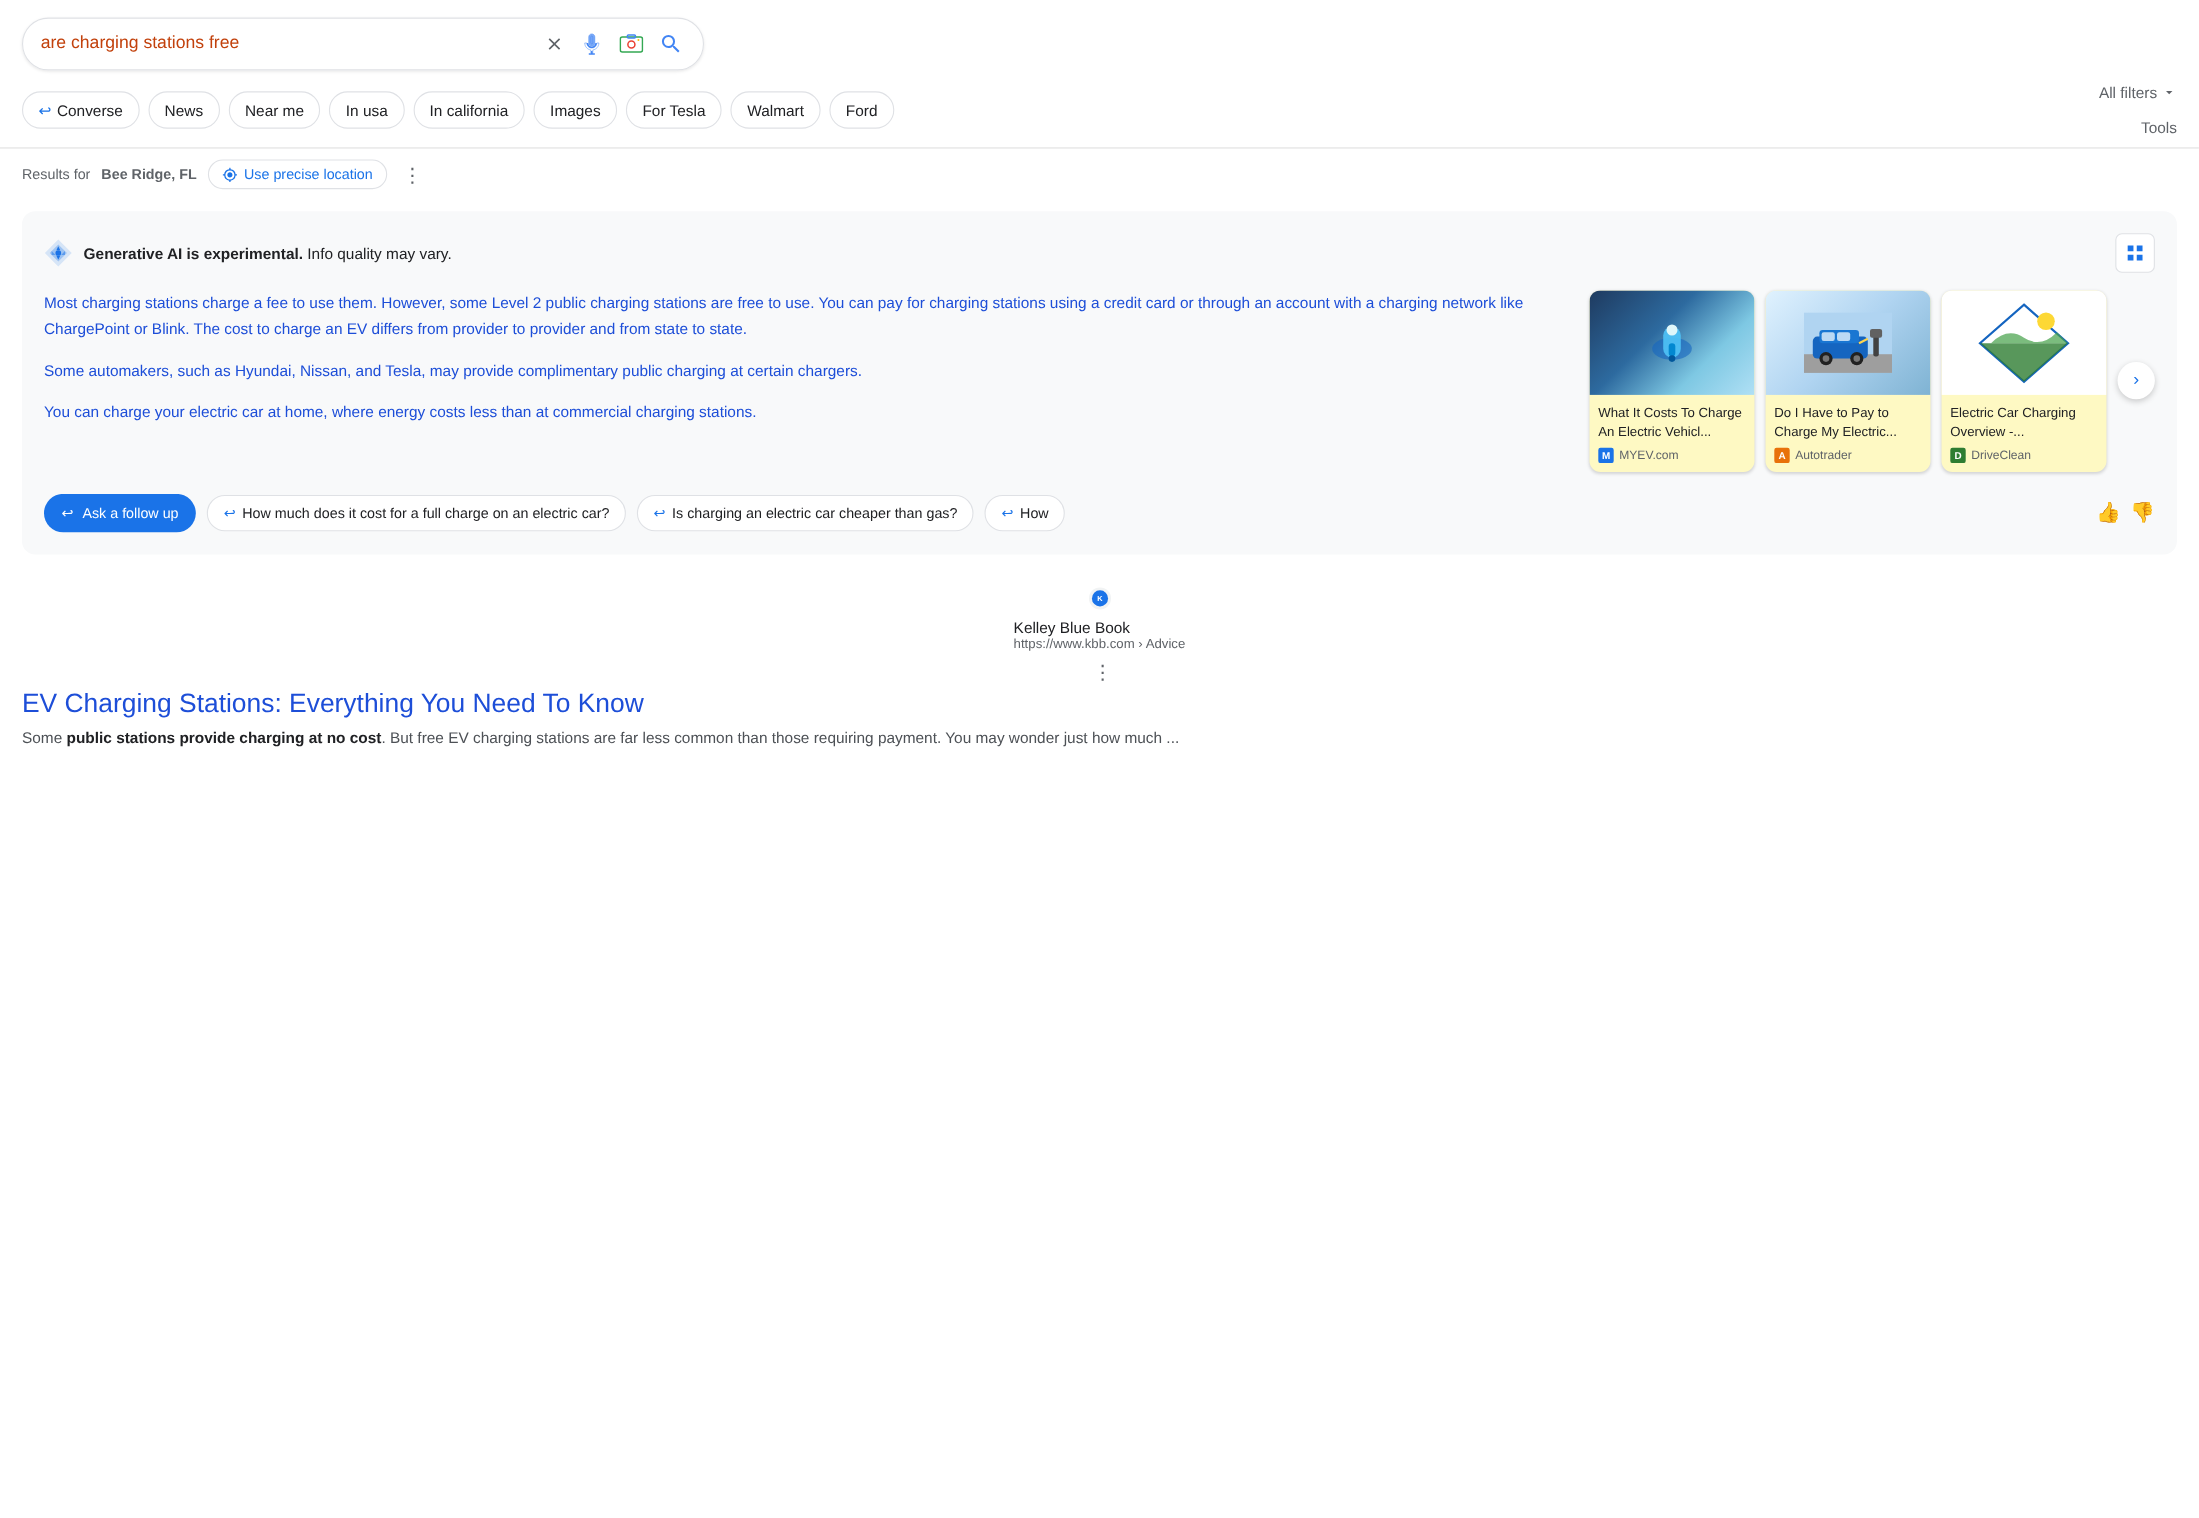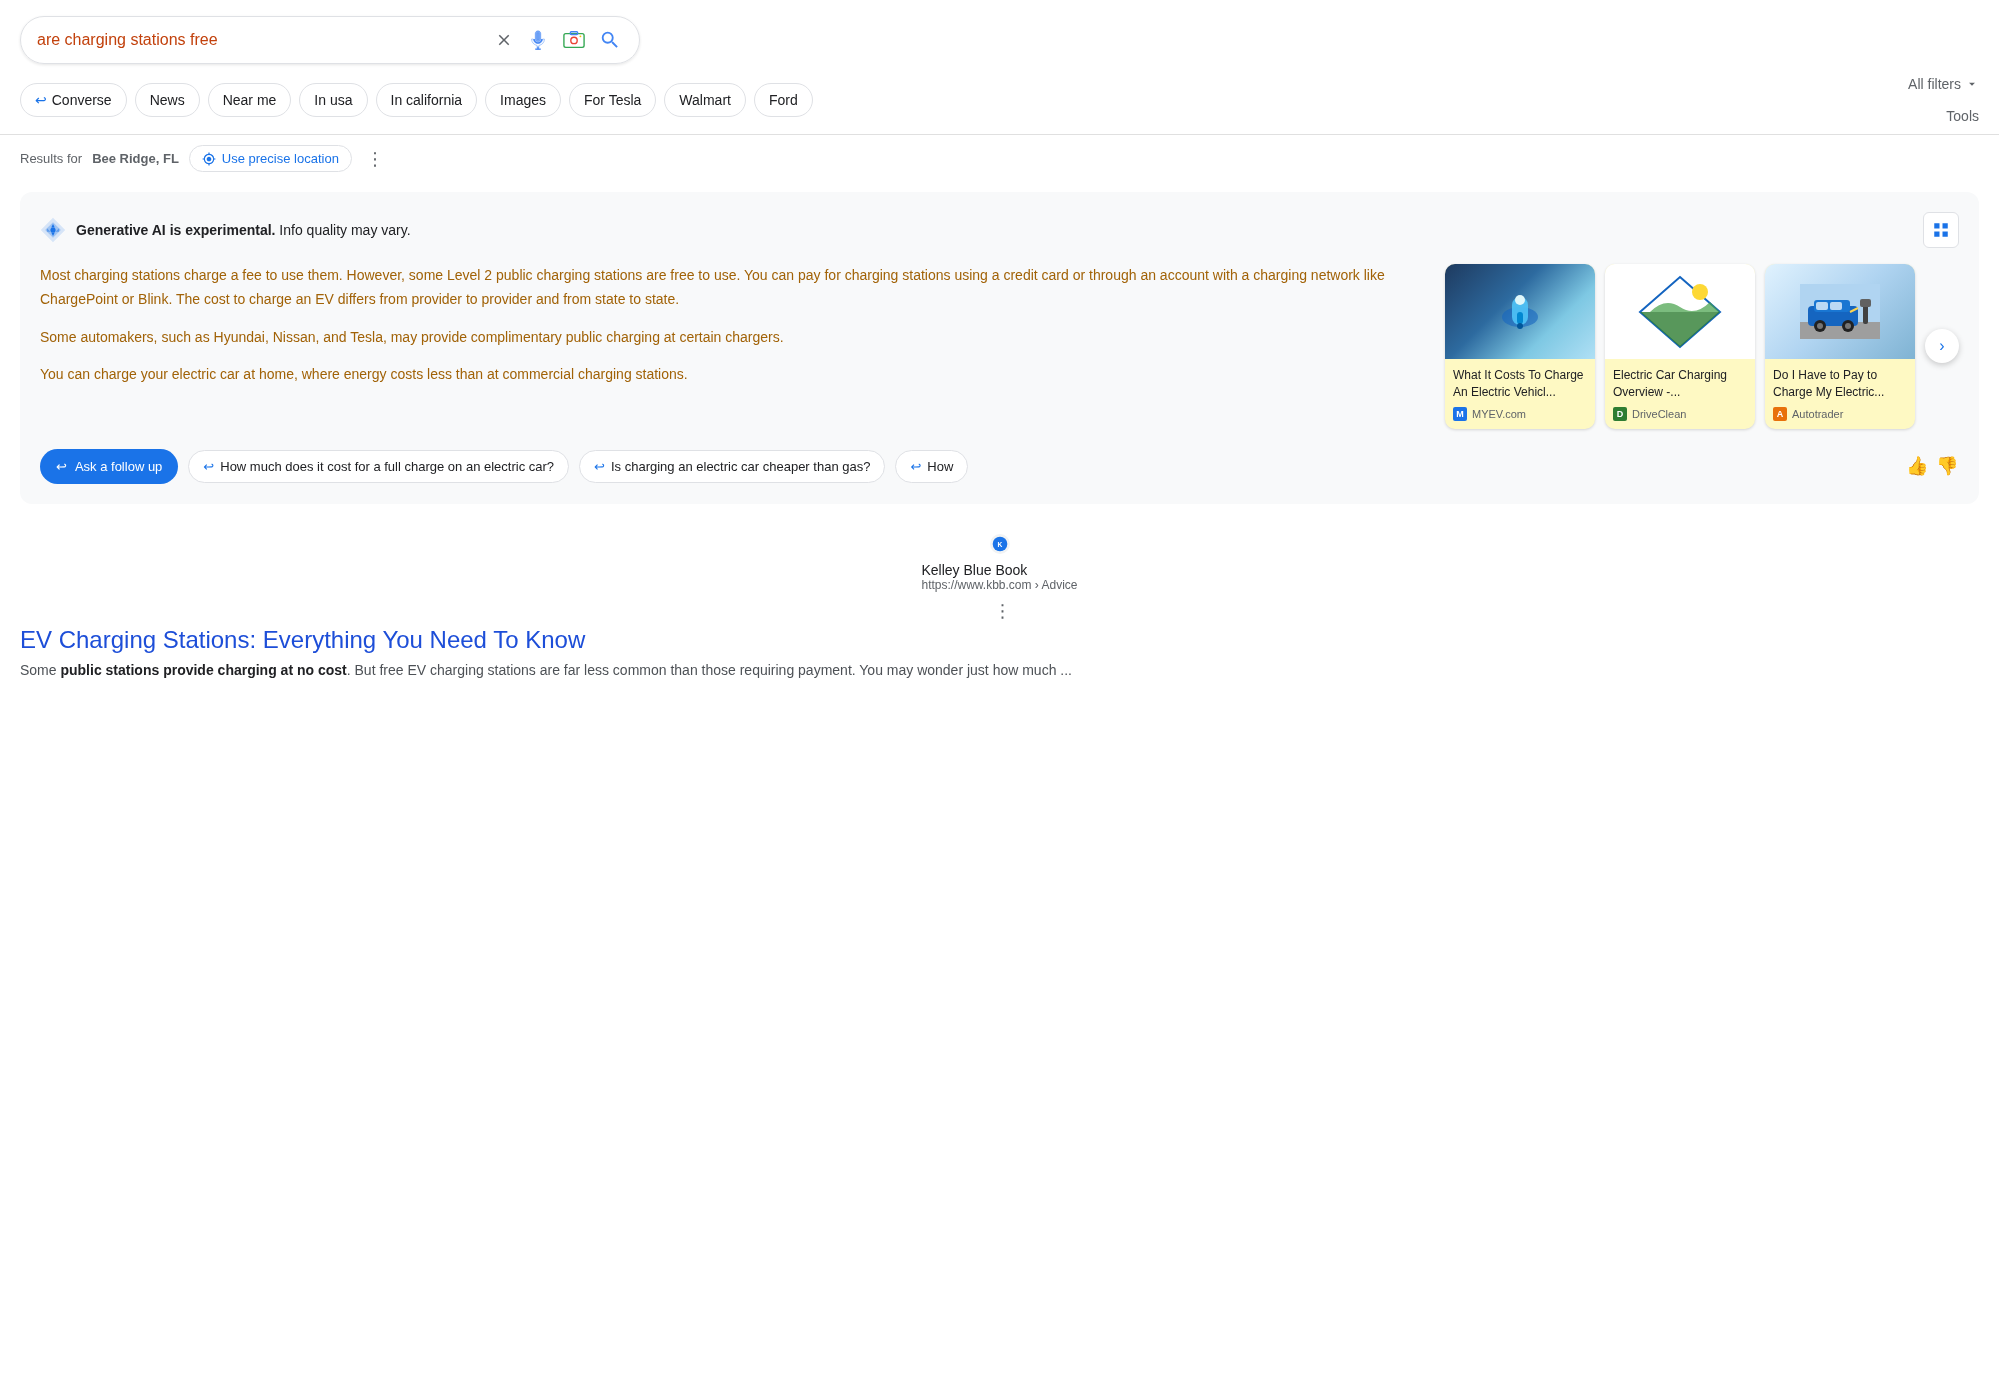--- a/index.html
+++ b/index.html
@@ -138,21 +138,21 @@
       justify-content: center;
       cursor: pointer;
       background: #fff;
       color: #1a73e8;
     }
 
     .ai-content {
       display: flex;
       gap: 20px;
     }
-    .ai-text { flex: 1; font-size: 14px; line-height: 1.7; color: #a16207; }
+    .ai-text { flex: 1; font-size: 14px; line-height: 1.7; color: #1d4ed8; }
     .ai-text p { margin-bottom: 14px; }
     .ai-text p:last-child { margin-bottom: 0; }
 
     .ai-cards {
       display: flex;
       gap: 10px;
       align-items: flex-start;
     }
     .ai-card {
       width: 150px;
@@ -429,46 +429,20 @@
         <div class="ai-card-body">
           <div class="ai-card-title">What It Costs To Charge An Electric Vehicl...</div>
           <div class="ai-card-source">
             <div class="source-favicon" style="background:#1a73e8; color:white;">M</div>
             <span>MYEV.com</span>
           </div>
         </div>
       </div>
 
       <div class="ai-card">
-        <div class="card-img-placeholder" style="background: #fff;">
-          <svg width="90" height="80" viewBox="0 0 90 80">
-
-            <polygon points="45,5 85,40 45,75 5,40" fill="none" stroke="#1565c0" stroke-width="2"></polygon>
-
-            <polygon points="45,5 5,40 25,22" fill="#1565c0"></polygon>
-
-            <polygon points="5,40 85,40 45,75" fill="#2e7d32" opacity="0.8"></polygon>
-
-            <path d="M15,40 Q30,25 45,35 Q60,45 75,30 L85,40 L5,40Z" fill="#43a047" opacity="0.7"></path>
-
-            <circle cx="65" cy="20" r="8" fill="#fdd835"></circle>
-
-            <rect x="5" y="78" width="80" height="1" fill="none"></rect>
-          </svg>
-        </div>
-        <div class="ai-card-body">
-          <div class="ai-card-title">Electric Car Charging Overview -...</div>
-          <div class="ai-card-source">
-            <div class="source-favicon" style="background:#2e7d32; color:white;">D</div>
-            <span>DriveClean</span>
-          </div>
-        </div>
-      </div>
-
-      <div class="ai-card">
         <div class="card-img-placeholder" style="background: linear-gradient(135deg, #e0f2fe 0%, #b0d4f1 50%, #7fb3d3 100%);">
           <svg width="80" height="55" viewBox="0 0 80 55">
 
             <rect width="80" height="55" fill="#b0d4f1"></rect>
 
             <rect x="0" y="38" width="80" height="17" fill="#9e9e9e"></rect>
 
             <rect x="8" y="22" width="50" height="20" rx="4" fill="#1565c0"></rect>
             <rect x="14" y="16" width="36" height="12" rx="3" fill="#1976d2"></rect>
 
@@ -483,20 +457,46 @@
             <rect x="63" y="18" width="5" height="22" rx="2" fill="#424242"></rect>
             <rect x="60" y="15" width="11" height="8" rx="2" fill="#616161"></rect>
             <line x1="58" y1="24" x2="50" y2="28" stroke="#ffd54f" stroke-width="2"></line>
           </svg>
         </div>
         <div class="ai-card-body">
           <div class="ai-card-title">Do I Have to Pay to Charge My Electric...</div>
           <div class="ai-card-source">
             <div class="source-favicon" style="background:#e8710a; color:white;">A</div>
             <span>Autotrader</span>
+          </div>
+        </div>
+      </div>
+
+      <div class="ai-card">
+        <div class="card-img-placeholder" style="background: #fff;">
+          <svg width="90" height="80" viewBox="0 0 90 80">
+
+            <polygon points="45,5 85,40 45,75 5,40" fill="none" stroke="#1565c0" stroke-width="2"></polygon>
+
+            <polygon points="45,5 5,40 25,22" fill="#1565c0"></polygon>
+
+            <polygon points="5,40 85,40 45,75" fill="#2e7d32" opacity="0.8"></polygon>
+
+            <path d="M15,40 Q30,25 45,35 Q60,45 75,30 L85,40 L5,40Z" fill="#43a047" opacity="0.7"></path>
+
+            <circle cx="65" cy="20" r="8" fill="#fdd835"></circle>
+
+            <rect x="5" y="78" width="80" height="1" fill="none"></rect>
+          </svg>
+        </div>
+        <div class="ai-card-body">
+          <div class="ai-card-title">Electric Car Charging Overview -...</div>
+          <div class="ai-card-source">
+            <div class="source-favicon" style="background:#2e7d32; color:white;">D</div>
+            <span>DriveClean</span>
           </div>
         </div>
       </div>
 
       <div class="carousel-next">›</div>
     </div>
   </div>
 
   <div class="followup-area">
     <button class="followup-btn">

